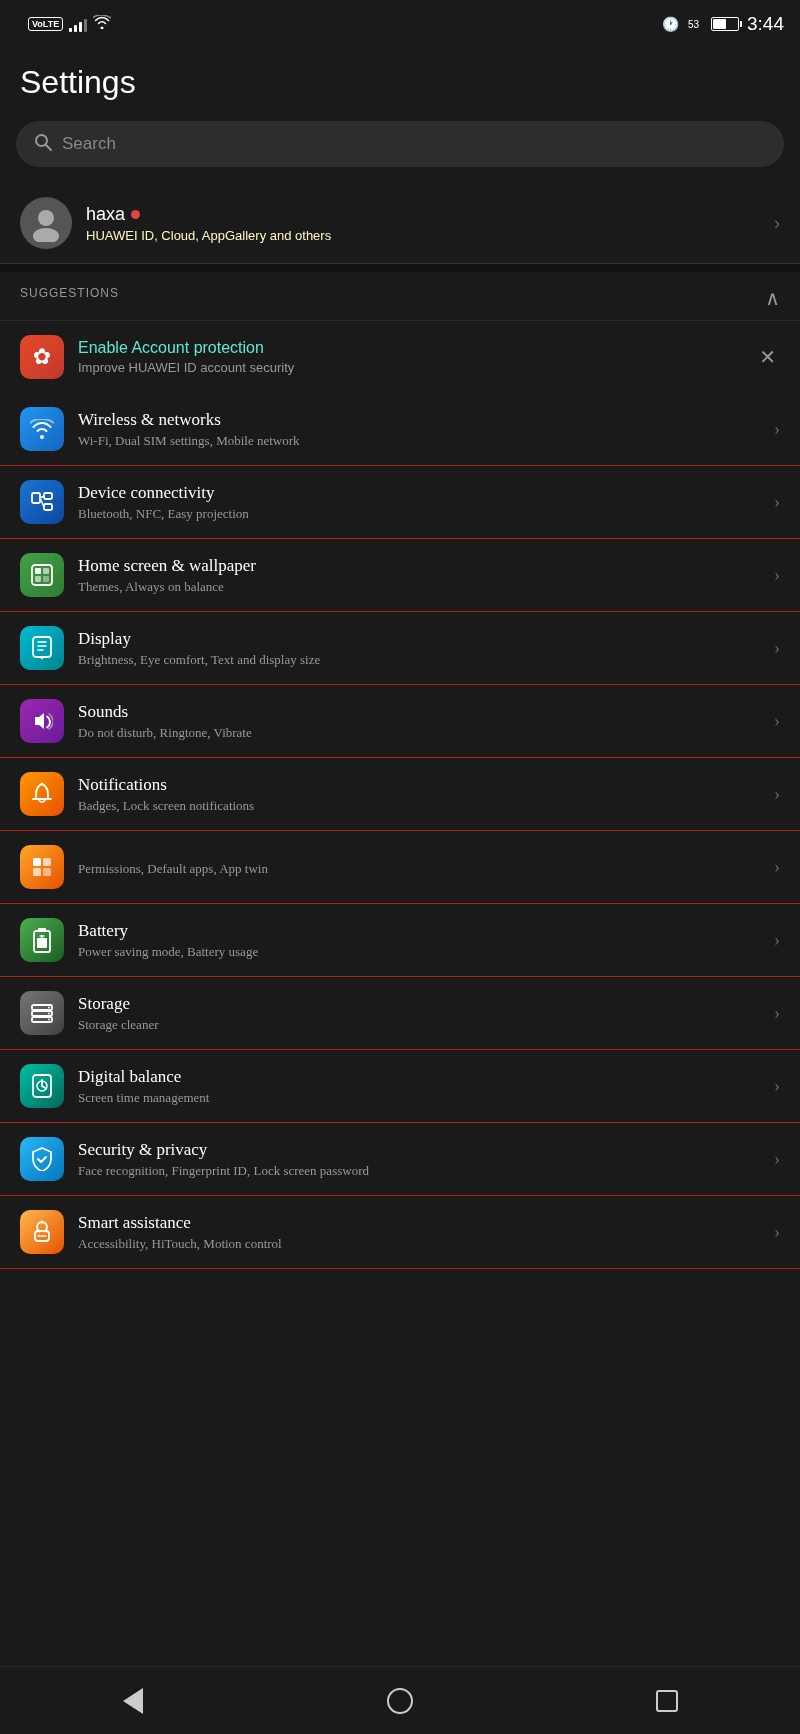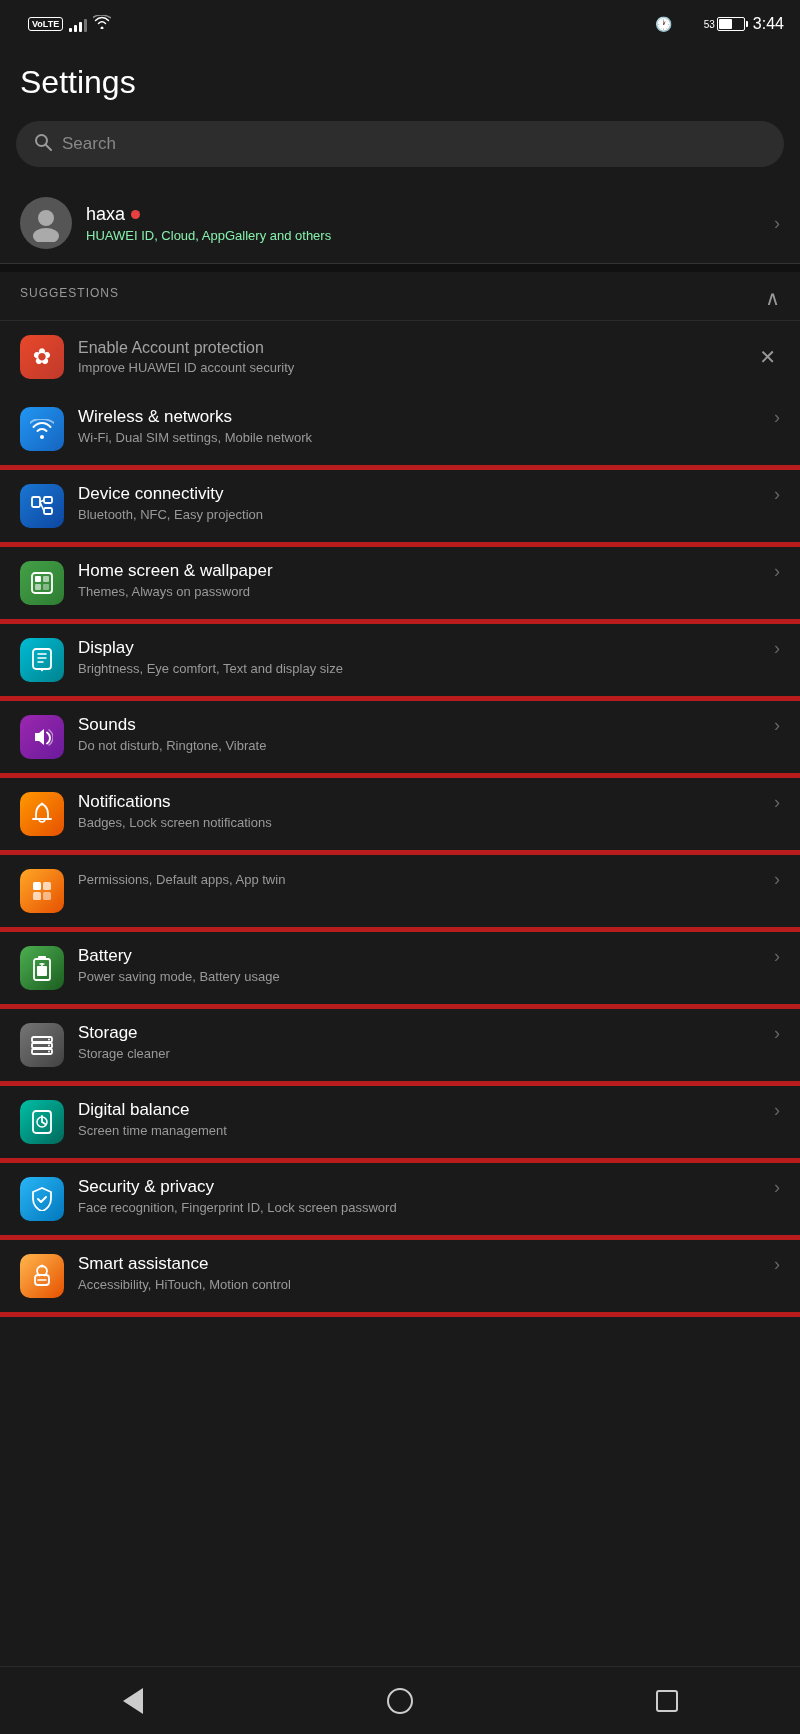--- a/index.html
+++ b/index.html
@@ -56,22 +56,21 @@
     }
     .status-right {
       display: flex;
       align-items: center;
       gap: 8px;
     }
     .alarm-icon { font-size: 14px; }
     .battery-container {
       display: flex;
       align-items: center;
-      gap: 2px;
-      margin-left: 23px;
+      gap: 12px;
     }
     .battery-box {
       border: 1.5px solid #fff;
       border-radius: 2px;
       width: 28px;
       height: 14px;
       display: flex;
       align-items: center;
       padding: 1px;
       position: relative;
@@ -91,21 +90,21 @@
       background: #fff;
       height: 100%;
       width: 53%;
       border-radius: 1px;
     }
     .battery-text {
       font-size: 10px;
       color: #fff;
     }
     .time-text {
-      font-size: 16px;
+      font-size: 19px;
       font-weight: 500;
       color: #fff;
     }
 
     
     .header {
       padding: 16px 20px 20px;
       background: #1a1a1a;
     }
     .header-title {
@@ -168,21 +167,21 @@
     }
     .profile-dot {
       width: 9px;
       height: 9px;
       background: #e84040;
       border-radius: 50%;
       display: inline-block;
     }
     .profile-sub {
       font-size: 13px;
-      color: #86efac;
+      color: #fef9c3;
       margin-top: 3px;
     }
     .chevron {
       color: #666;
       font-size: 18px;
     }
 
     
     .section-divider {
       height: 8px;
@@ -226,45 +225,46 @@
       justify-content: center;
       margin-right: 14px;
       flex-shrink: 0;
     }
     .huawei-flower {
       font-size: 22px;
     }
     .suggestion-info { flex: 1; }
     .suggestion-title {
       font-size: 16px;
-      color: #a3a3a3;
+      color: #5eead4;
     }
     .suggestion-sub {
       font-size: 13px;
       color: #999;
       margin-top: 3px;
     }
     .close-btn {
       color: #999;
       font-size: 20px;
       cursor: pointer;
       padding: 4px;
     }
 
     
     .settings-list {
       background: #1a1a1a;
     }
     .settings-item {
       display: flex;
-      align-items: flex-start;
+      align-items: center;
       padding: 14px 20px;
-      border-bottom: 5px solid #b91c1c;
+      border-bottom: 1px solid #b91c1c;
       cursor: pointer;
       min-height: 72px;
+      font-family: Liberation Serif, serif;
     }
     .item-icon {
       width: 44px;
       height: 44px;
       border-radius: 10px;
       display: flex;
       align-items: center;
       justify-content: center;
       margin-right: 14px;
       flex-shrink: 0;
@@ -460,21 +460,21 @@
       <svg width="22" height="22" viewBox="0 0 22 22" fill="none">
         <rect x="1" y="1" width="20" height="20" rx="3" stroke="white" stroke-width="1.8"></rect>
         <rect x="4" y="4" width="6" height="6" rx="1" fill="white"></rect>
         <rect x="12" y="4" width="6" height="6" rx="1" fill="white" opacity="0.6"></rect>
         <rect x="4" y="12" width="6" height="6" rx="1" fill="white" opacity="0.6"></rect>
         <rect x="12" y="12" width="6" height="6" rx="1" fill="white" opacity="0.4"></rect>
       </svg>
     </div>
     <div class="item-text">
       <div class="item-title">Home screen &amp; wallpaper</div>
-      <div class="item-sub">Themes, Always on password</div>
+      <div class="item-sub">Themes, Always on balance</div>
     </div>
     <span class="chevron">›</span>
   </div>
 
   <div class="settings-item">
     <div class="item-icon green2">
       <svg width="20" height="24" viewBox="0 0 20 24" fill="none">
         <rect x="1" y="1" width="18" height="20" rx="3" stroke="white" stroke-width="1.8"></rect>
         <circle cx="10" cy="22" r="1.2" fill="white"></circle>
         <line x1="6" y1="6" x2="14" y2="6" stroke="white" stroke-width="1.5" stroke-linecap="round"></line>

